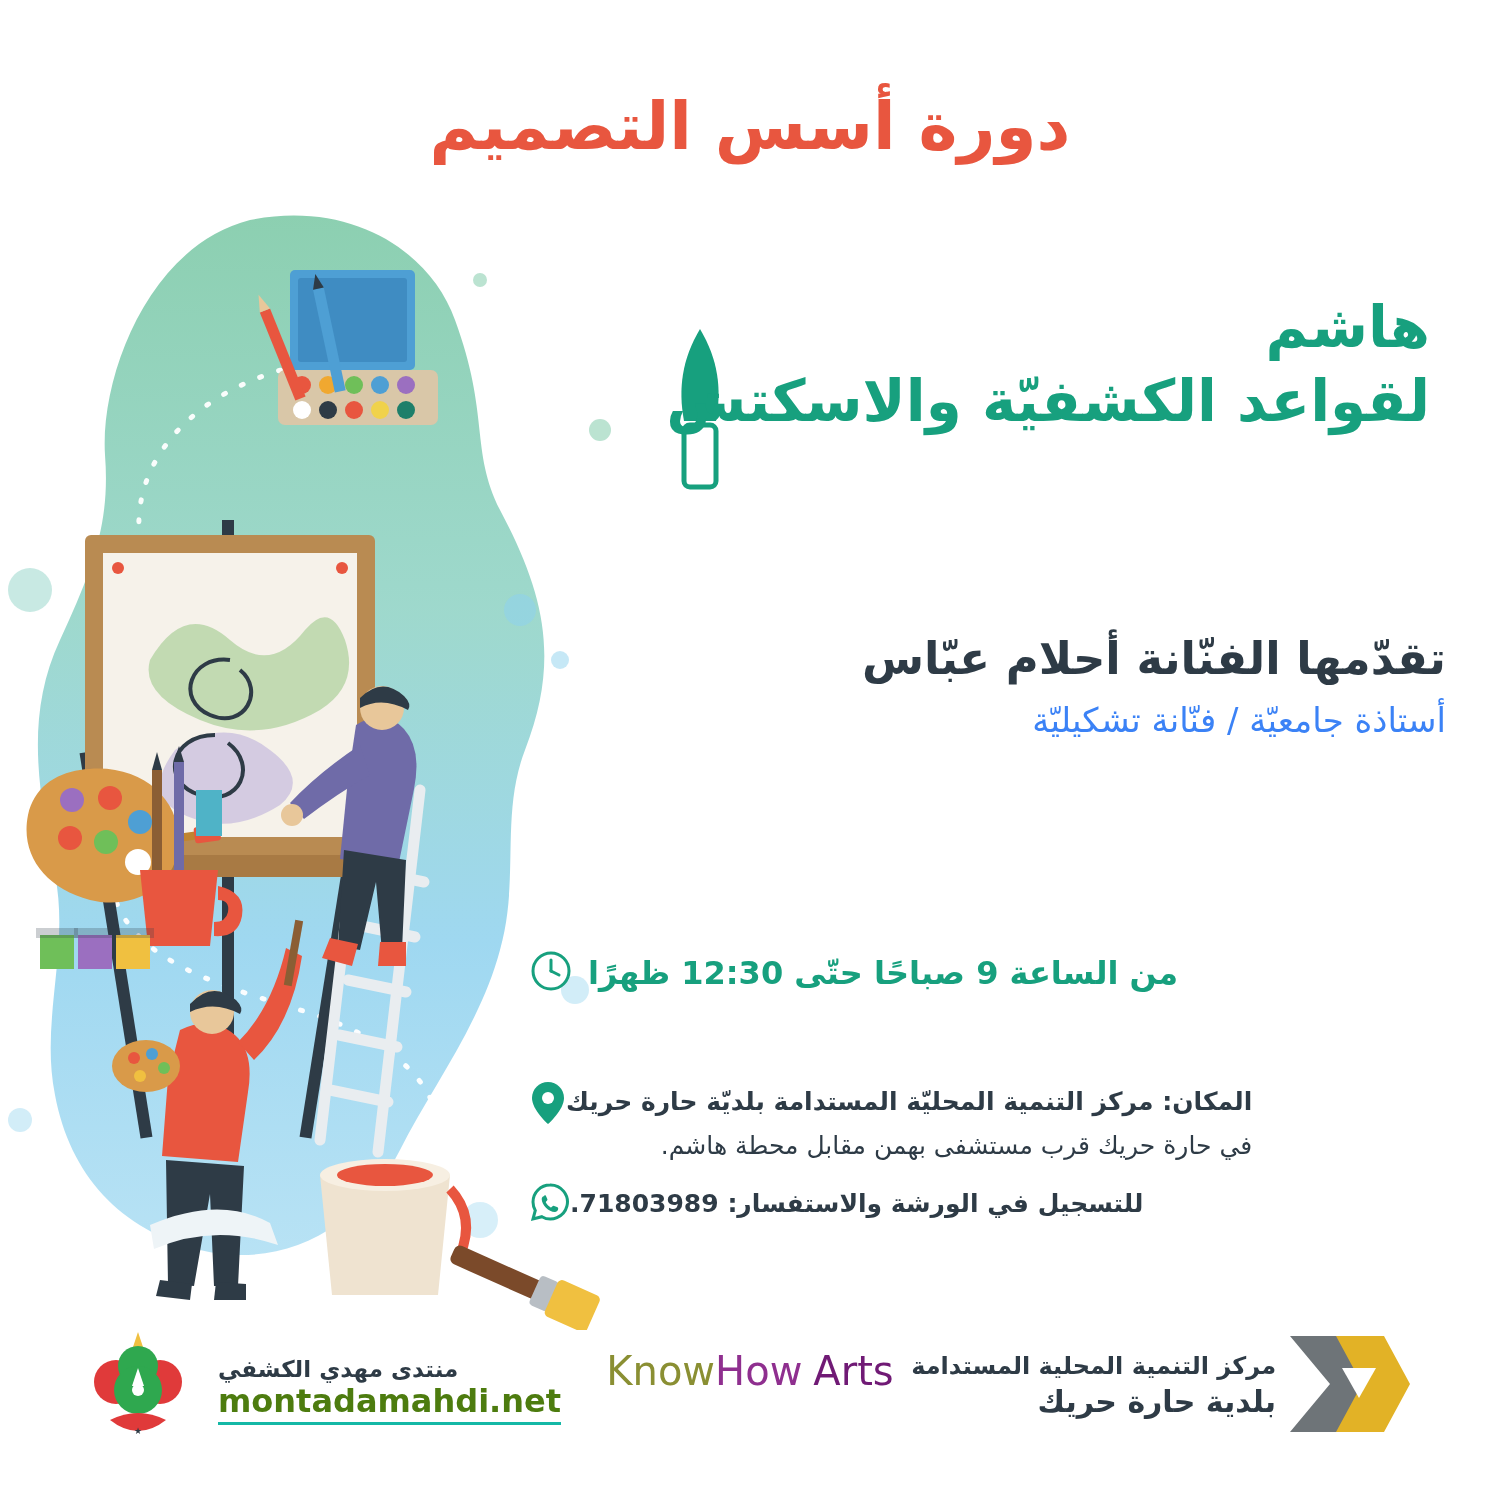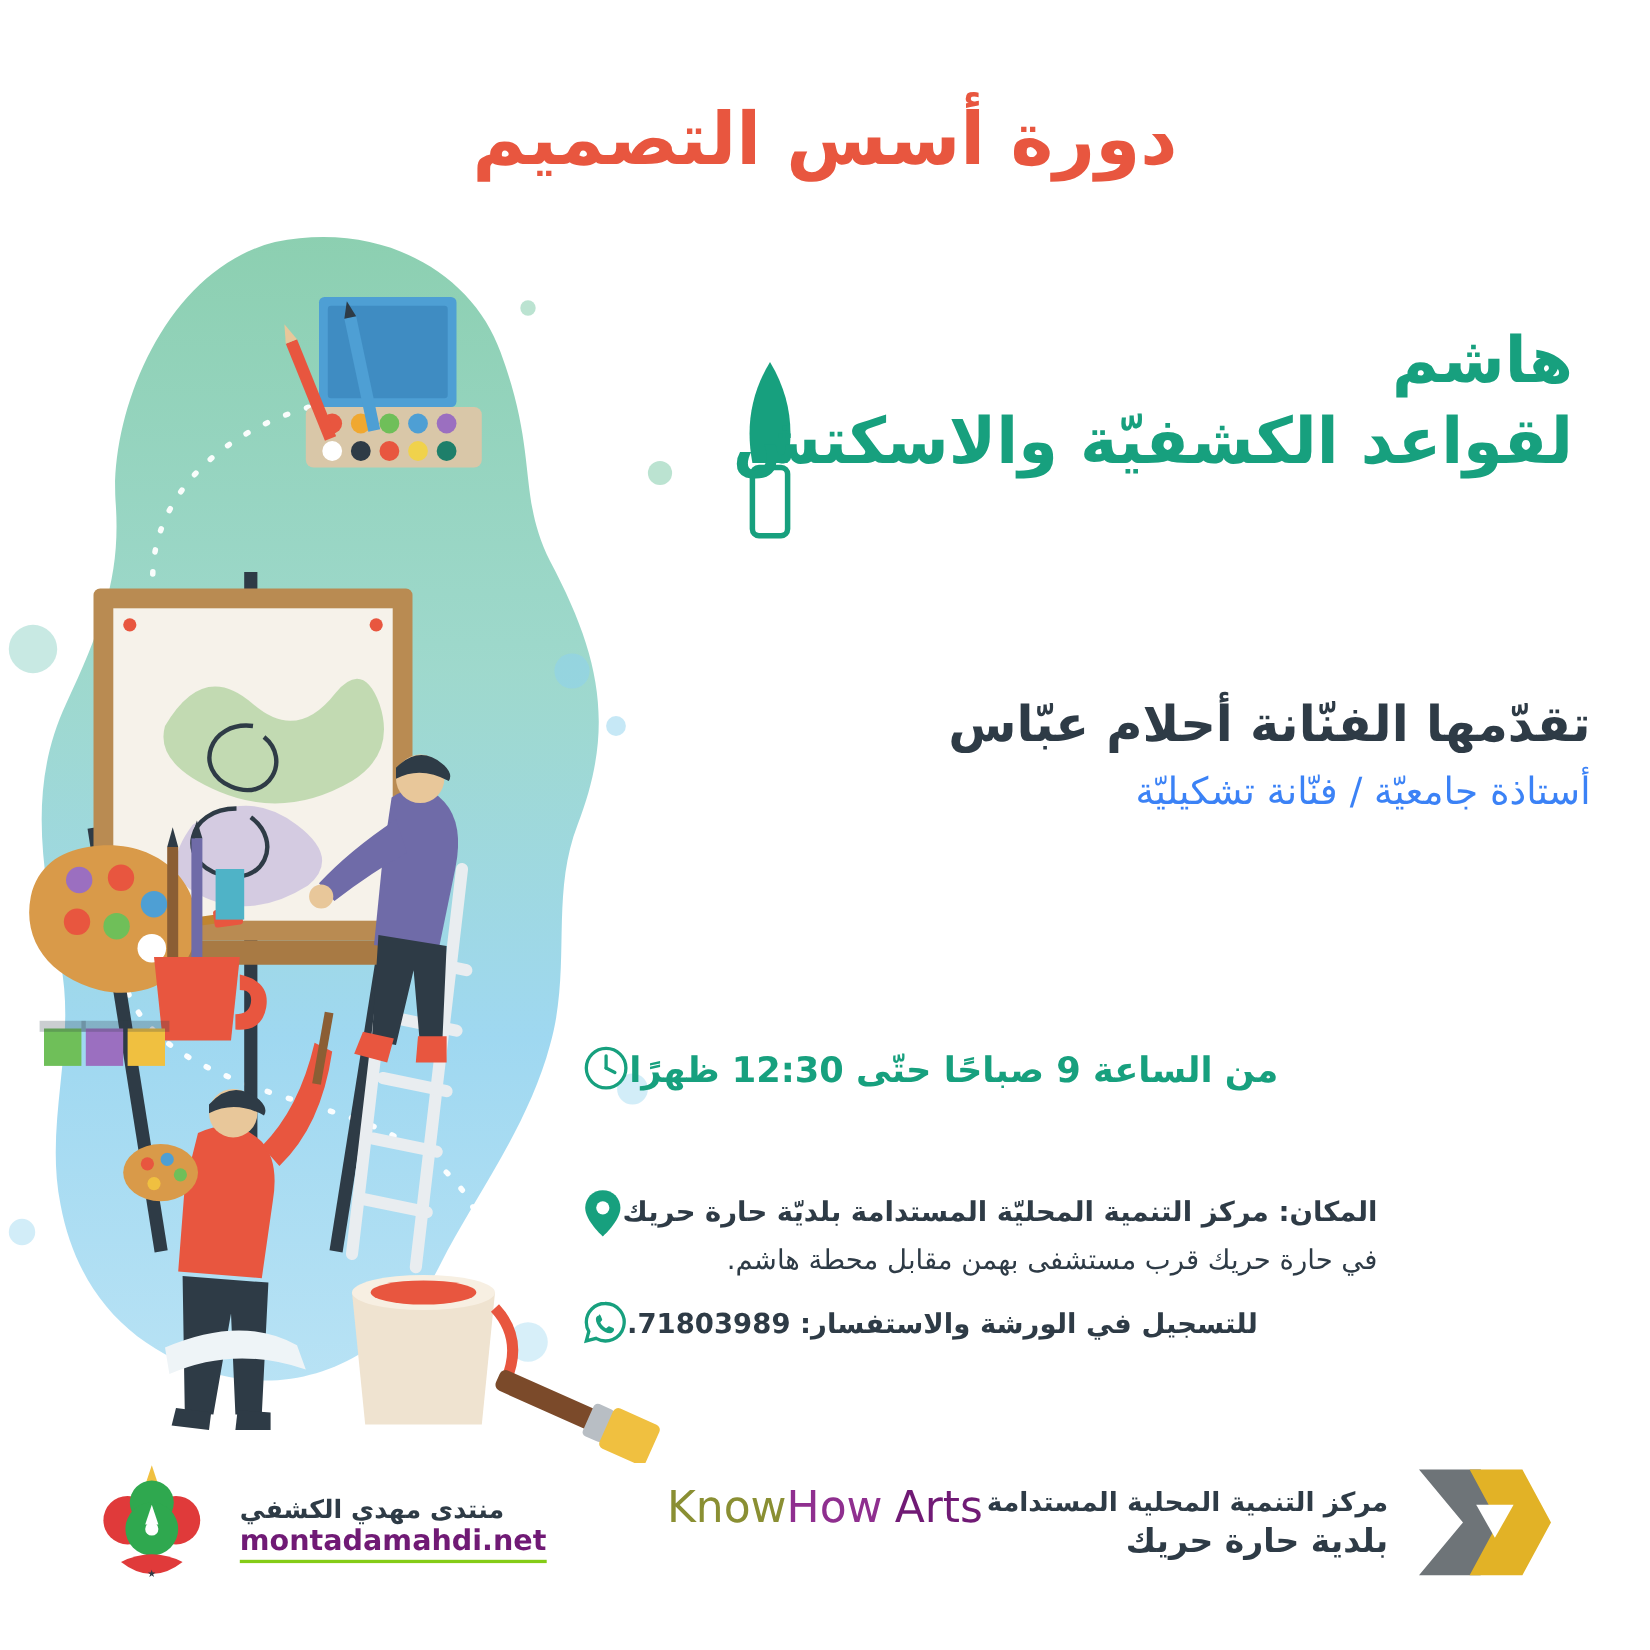--- a/index.html
+++ b/index.html
@@ -65,21 +65,21 @@
     position:absolute;
     top:940px;right:70px;
     width:900px;
     text-align:right;
   }
   .date-line{
     font-size:47px;font-weight:bold;color:#17a07e;line-height:1.2;
   }
   .time-row{
     display:flex;flex-direction:row-reverse;align-items:center;
-    justify-content:flex-start;gap:0;margin-top:10px;
+    justify-content:flex-start;gap:16px;margin-top:10px;
   }
   .time-text{font-size:32px;color:#17a07e;font-weight:bold;}
 
   .info{
     position:absolute;
     top:1080px;right:70px;width:900px;text-align:right;
   }
   .info-row{
     display:flex;flex-direction:row-reverse;align-items:flex-start;
     margin-bottom:14px;
@@ -90,43 +90,43 @@
   .info-text .sub{display:block;font-weight:normal;}
 
   .icon{flex:0 0 auto;display:block;}
 
   
   .footer{
     position:absolute;bottom:40px;left:0;width:100%;height:140px;
   }
   .logo-left{
     position:absolute;right:90px;top:10px;
-    display:flex;flex-direction:row-reverse;align-items:center;gap:18px;
+    display:flex;flex-direction:row-reverse;align-items:center;gap:4px;
   }
   .logo-left .txt{text-align:right;color:#2e3b46;}
   .logo-left .t1{font-size:24px;font-weight:bold;line-height:1.3;}
   .logo-left .t2{font-size:30px;font-weight:bold;line-height:1.3;}
 
   .logo-center{
     position:absolute;left:0;top:28px;width:100%;text-align:center;
     font-size:40px;
   }
   .khw-know{color:#8a8f33;}
   .khw-how{color:#8f2f8f;}
   .khw-arts{color:#701a75;margin-left:11px;}
 
   .logo-right{
     position:absolute;left:90px;top:8px;
     display:flex;flex-direction:row;align-items:center;gap:32px;
   }
   .logo-right .txt{text-align:left;color:#2e3b46;}
   .logo-right .r1{font-size:23px;font-weight:bold;direction:rtl;}
   .logo-right .r2{
-    font-size:26px;font-weight:bold;color:#701a75;
-    border-bottom:3px solid #84cc16;display:inline-block;padding-bottom:2px;
+    font-size:32px;font-weight:bold;color:#4d7c0f;
+    border-bottom:3px solid #14b8a6;display:inline-block;padding-bottom:2px;
   }
 </style>
 </head>
 <body>
 
 <div class="poster">
 
   <div class="title">دورة أسس التصميم</div>
 
   <div class="art">

